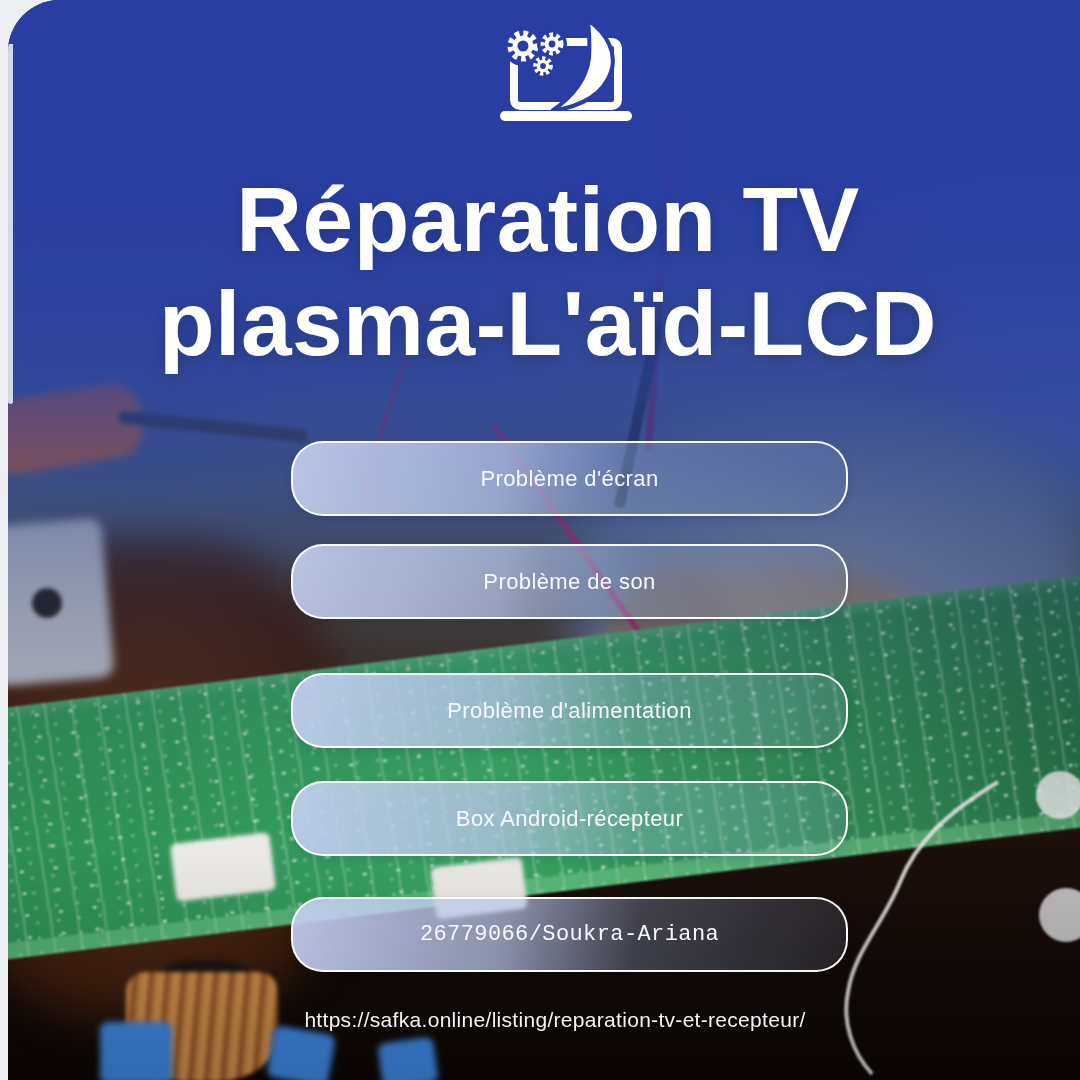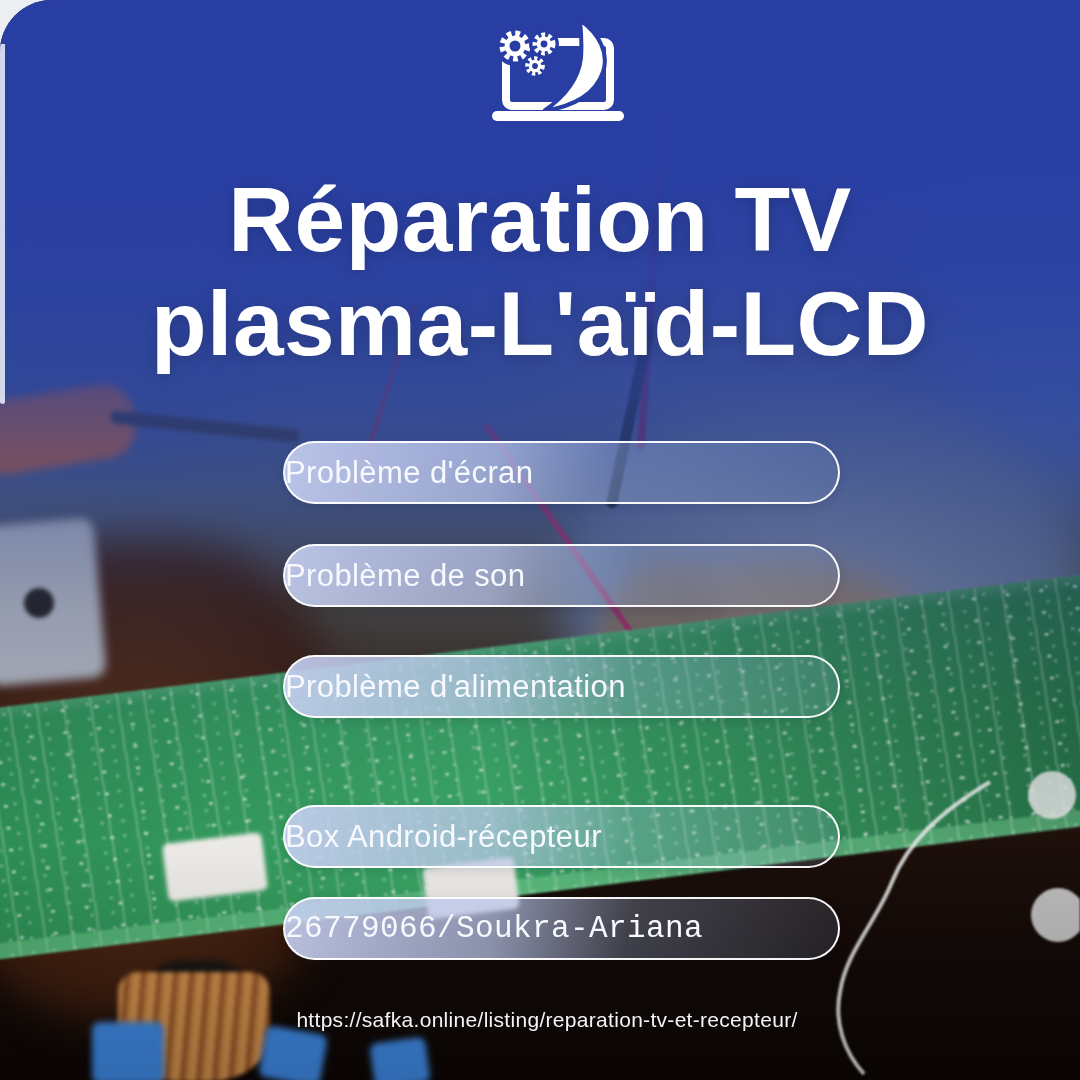--- a/index.html
+++ b/index.html
@@ -4,20 +4,21 @@
 <style>
   html,body{margin:0;padding:0;background:#e9ebf0;}
   *{box-sizing:border-box;}
   .stage{
     position:relative;width:1080px;height:1080px;background:#eceef2;
     font-family:"Liberation Sans",sans-serif;overflow:hidden;
   }
   .card{
     position:absolute;inset:0;border-top-left-radius:52px;overflow:hidden;
     background:#241510;
+    margin-left:8px;
   }
   
   .photo-base{
     position:absolute;inset:0;
     background:linear-gradient(180deg,
       #2e4a8c 0%, #3a5694 26%, #45598a 38%, #4e5a76 46%,
       #4a4436 56%, #35241a 66%, #1d0f0a 78%, #120a07 88%, #0c0605 100%);
   }
   .blob{position:absolute;border-radius:50%;}
   .shirt-hi{left:880px;top:120px;width:320px;height:360px;background:#4a68b0;filter:blur(34px);opacity:.8;}
@@ -77,30 +78,30 @@
   
   .content{position:absolute;inset:0;}
   .logo{position:absolute;left:478px;top:16px;width:156px;height:116px;}
   .title{
     position:absolute;left:0;top:168px;width:1080px;text-align:center;
     color:#ffffff;font-weight:700;font-size:91px;line-height:1.14;
     letter-spacing:.5px;text-shadow:0 2px 16px rgba(0,0,0,.18);
   }
   .pills{position:absolute;left:283px;top:0;width:557px;}
   .pill{
-    position:absolute;left:0;width:557px;height:63px;
+    position:absolute;left:0;width:557px;height:75px;
     border:2.5px solid rgba(255,255,255,.95);border-radius:32px;
     background:linear-gradient(100deg,
       rgba(197,206,240,.92) 0%, rgba(186,198,235,.72) 38%,
       rgba(168,190,230,.30) 62%, rgba(160,185,225,.14) 100%);
-    display:flex;align-items:center;
-    color:#f7f9ff;font-size:31px;letter-spacing:.4px;
+    display:flex;align-items:center;justify-content:center;
+    color:#f7f9ff;font-size:22px;letter-spacing:.4px;
     box-shadow:0 3px 10px rgba(10,20,50,.12);
   }
-  .pill-1{top:441px;} .pill-2{top:544px;} .pill-3{top:655px;} .pill-4{top:805px;} .pill-5{top:897px;font-family:Liberation Mono, monospace;}
+  .pill-1{top:441px;} .pill-2{top:544px;} .pill-3{top:673px;} .pill-4{top:781px;} .pill-5{top:897px;font-family:Liberation Mono, monospace;}
   .footer-url{
     position:absolute;left:7px;top:1008px;width:1080px;text-align:center;
     color:#f2f4f8;font-size:21px;letter-spacing:.3px;
   }
 </style>
 </head>
 <body>
 
 <div class="stage">
   <div class="card">

